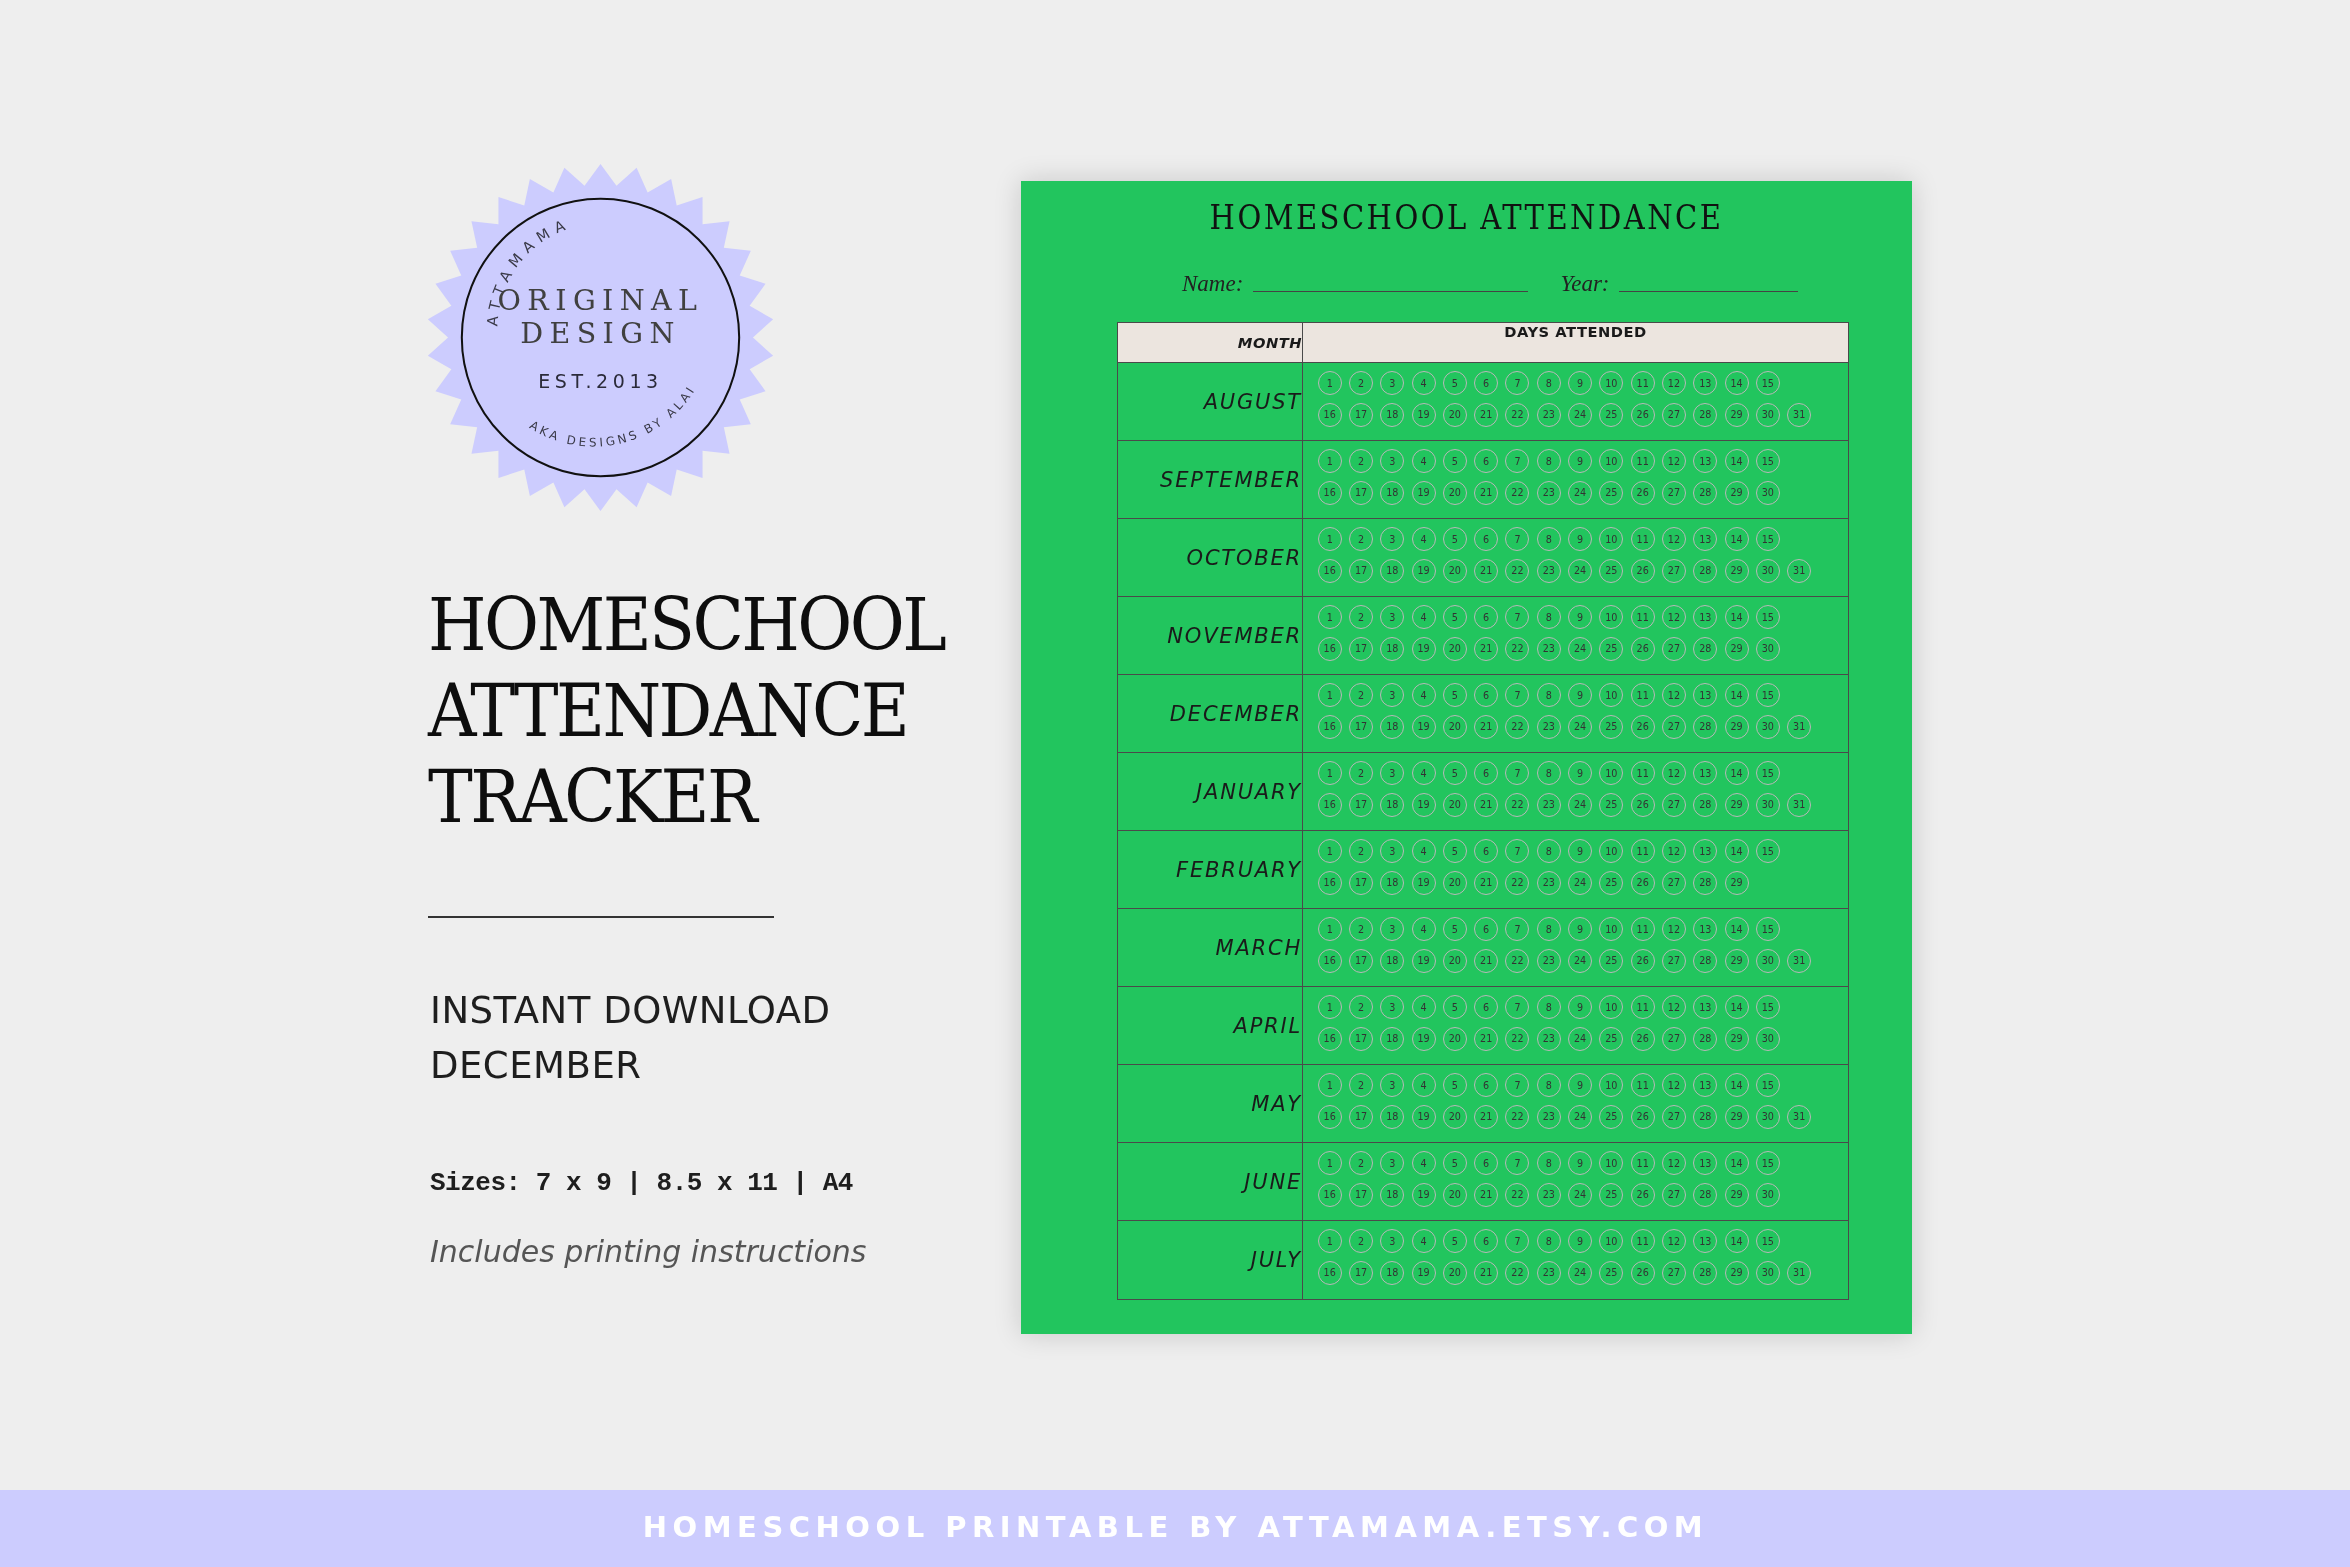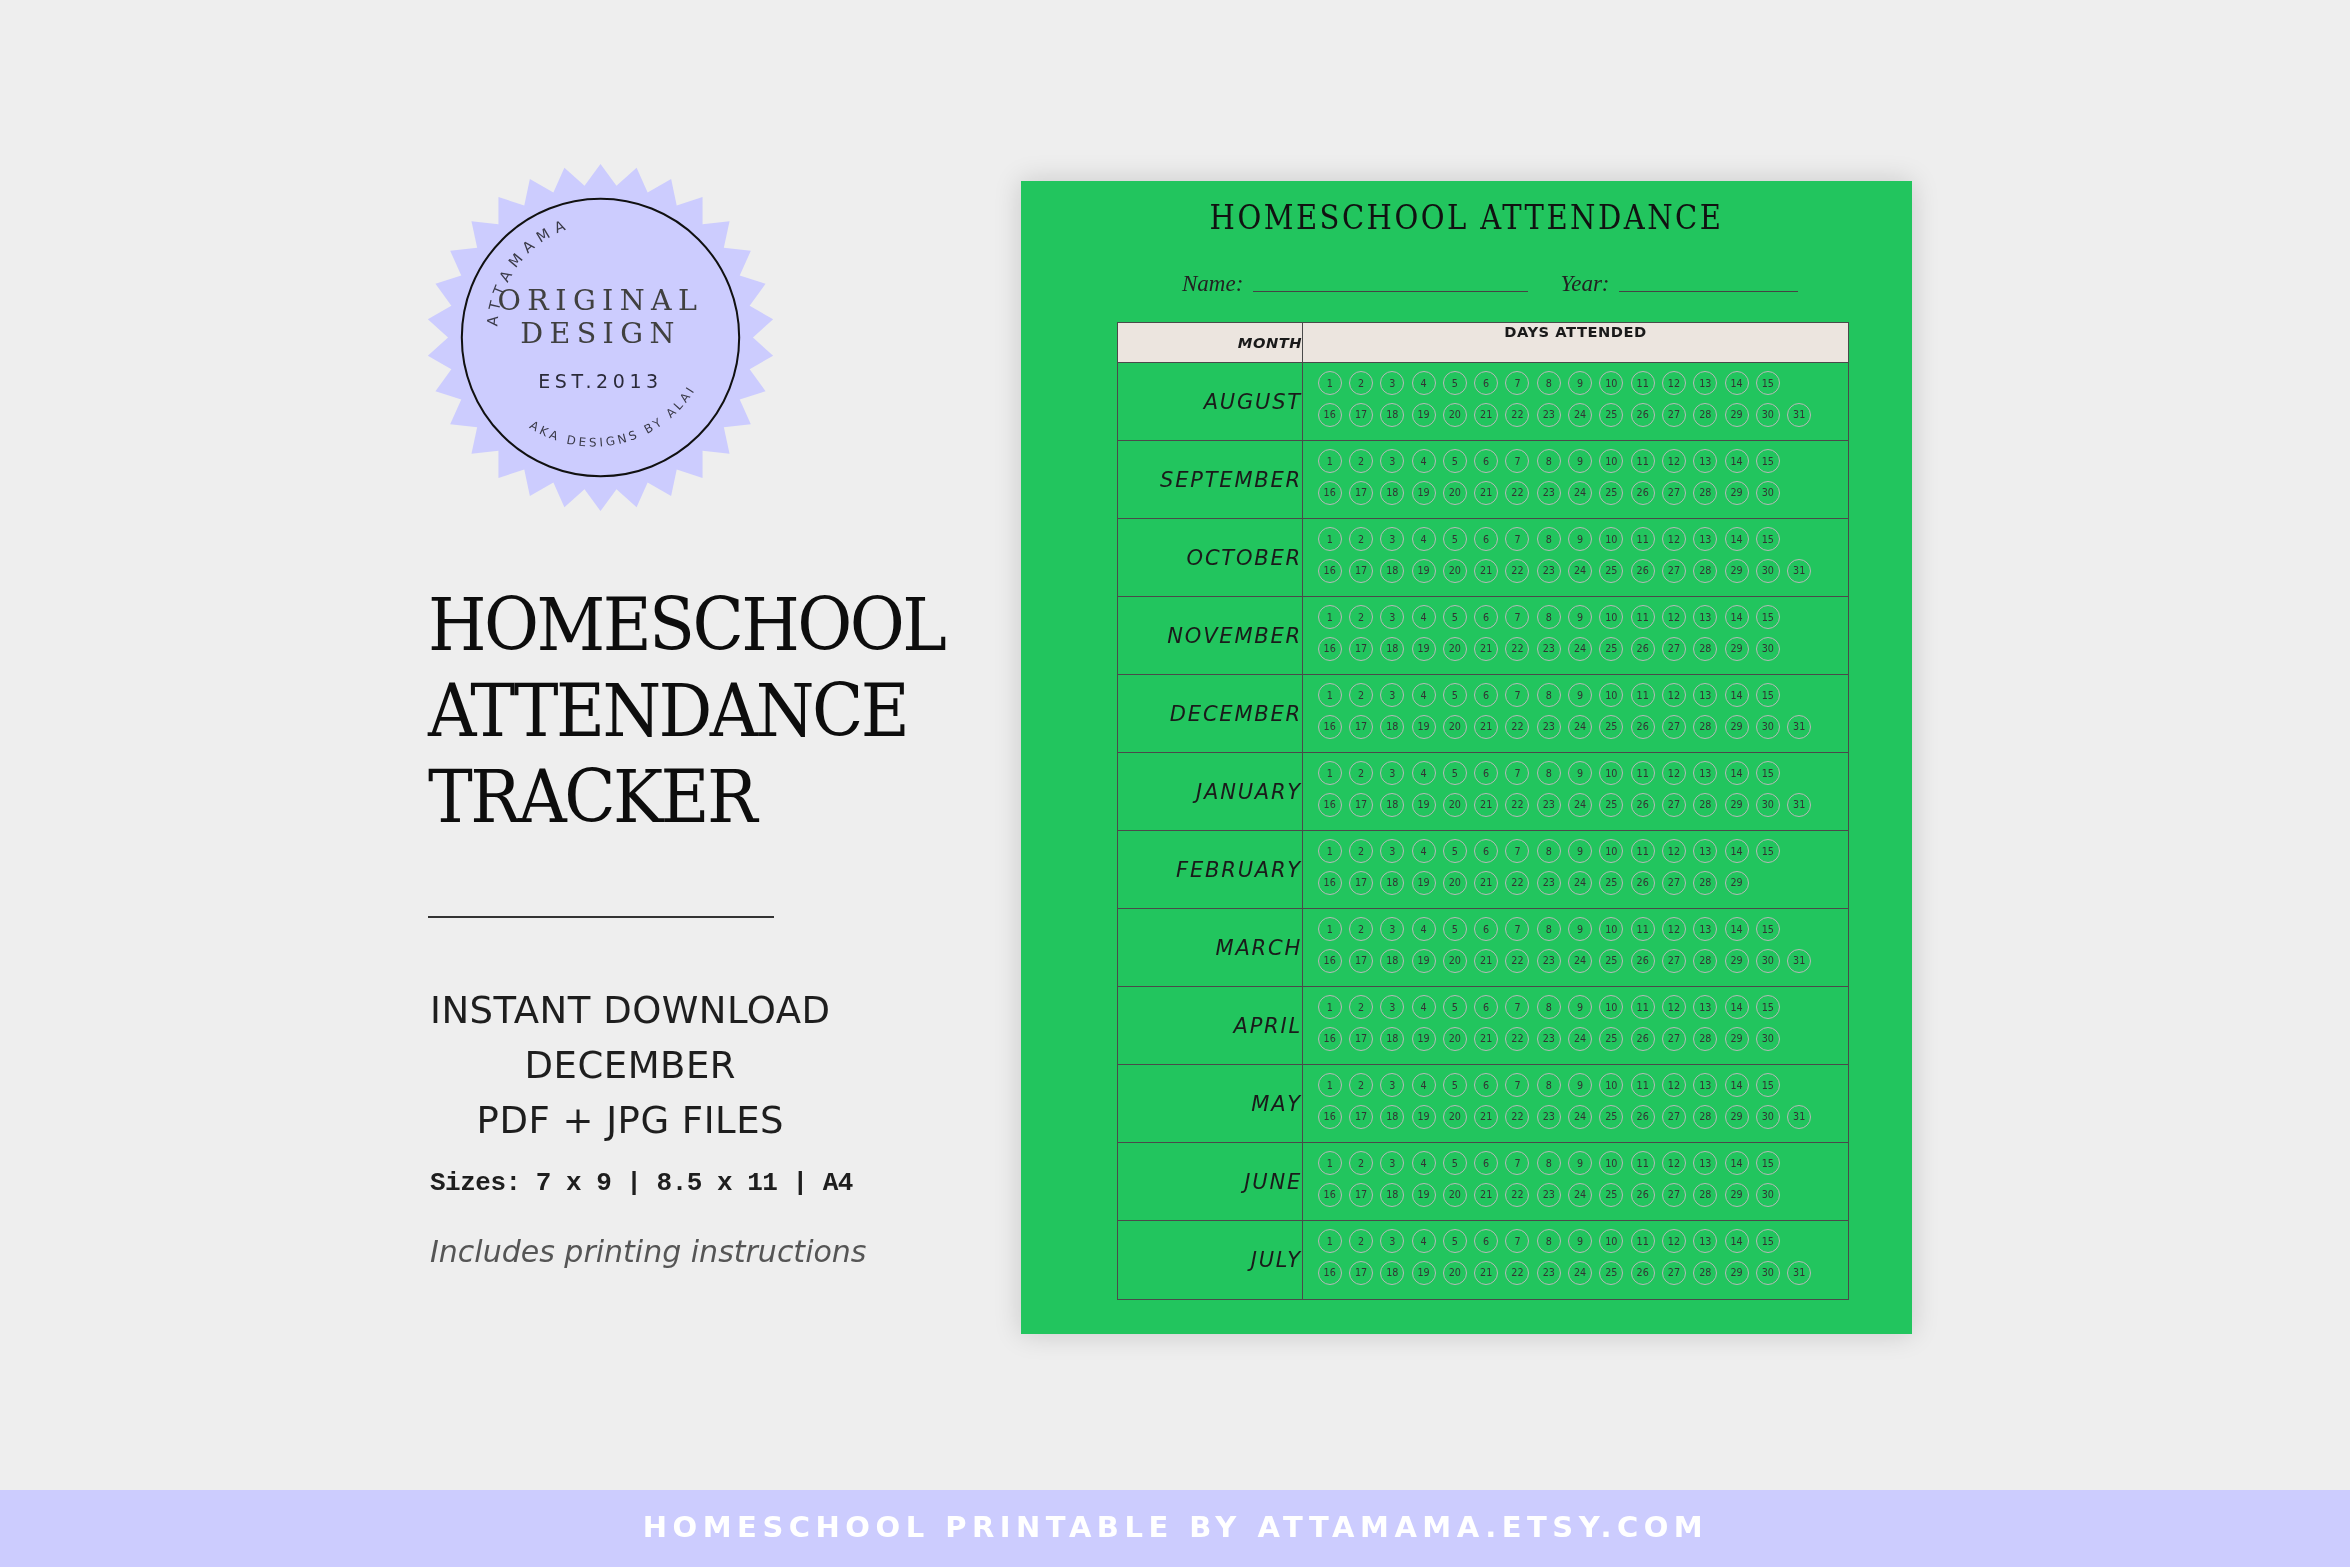--- a/index.html
+++ b/index.html
@@ -60,21 +60,21 @@
   }
   .features {
     position: absolute;
     left: 430px; top: 983px;
     font-family: "DejaVu Sans", sans-serif;
     font-size: 37px;
     line-height: 55px;
     color: #1e1e1e;
     letter-spacing: 0.5px;
   }
-  .features span { display: block; text-align: center; }
+  .features span { display: block; }
   .sizes {
     position: absolute;
     left: 430px; top: 1168px;
     font-family: Liberation Mono, monospace;
     font-size: 26px;
     font-weight: bold;
     color: #1e1e1e;
     letter-spacing: -0.5px;
   }
   .printing-note {
@@ -228,21 +228,20 @@
 
 <h1 class="hero-title">
   <span>HOMESCHOOL</span>
   <span>ATTENDANCE</span>
   <span>TRACKER</span>
 </h1>
 <div class="hero-rule"></div>
 <div class="features">
   <span>INSTANT DOWNLOAD</span>
   <span>DECEMBER</span>
-  <span>PDF + JPG FILES</span>
 </div>
 <div class="sizes">Sizes: 7 x 9 | 8.5 x 11 | A4</div>
 <div class="printing-note">Includes printing instructions</div>
 
 <div class="doc">
   <div class="doc-title">HOMESCHOOL ATTENDANCE</div>
   <div class="field-row">
     <span class="field-label">Name:</span>
     <span class="field-line name-line"></span>
     <span class="field-label">Year:</span>

